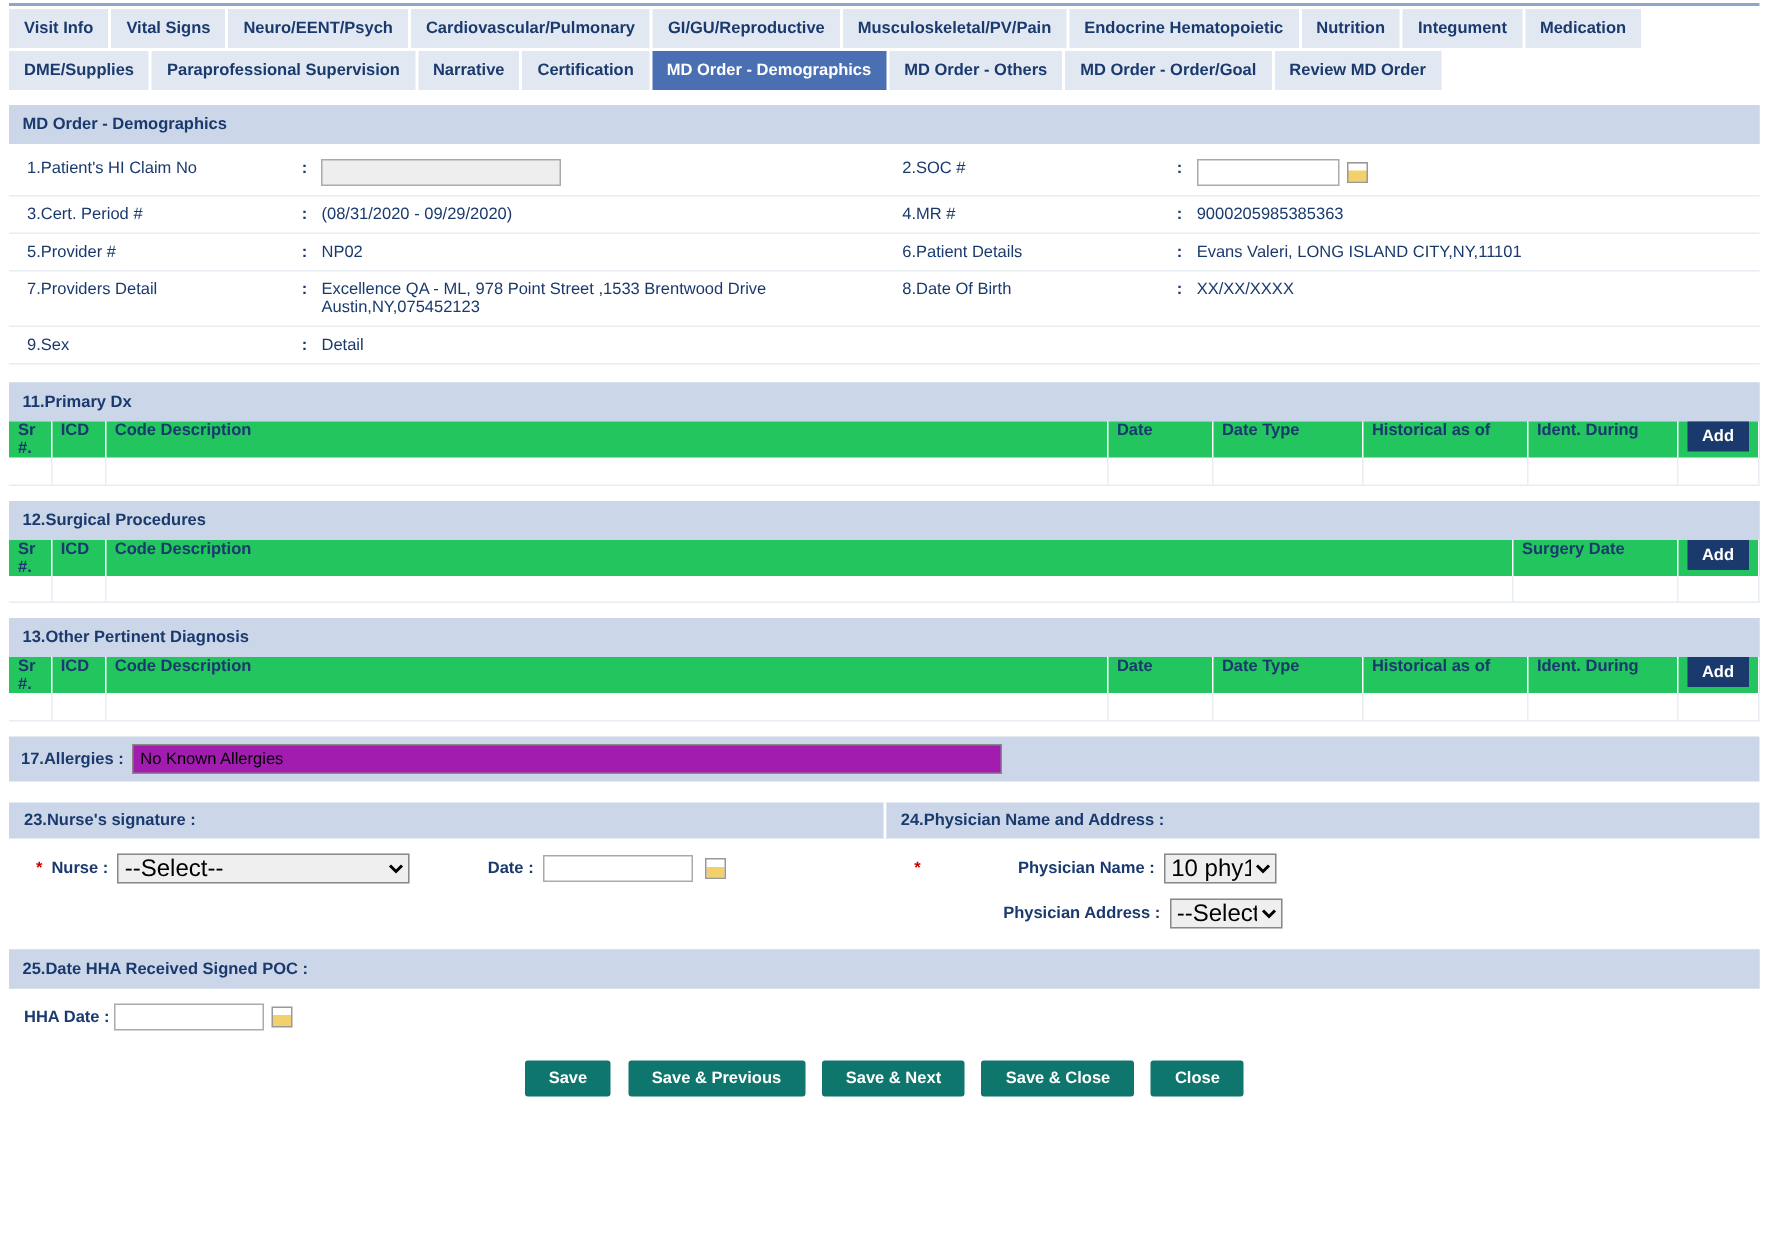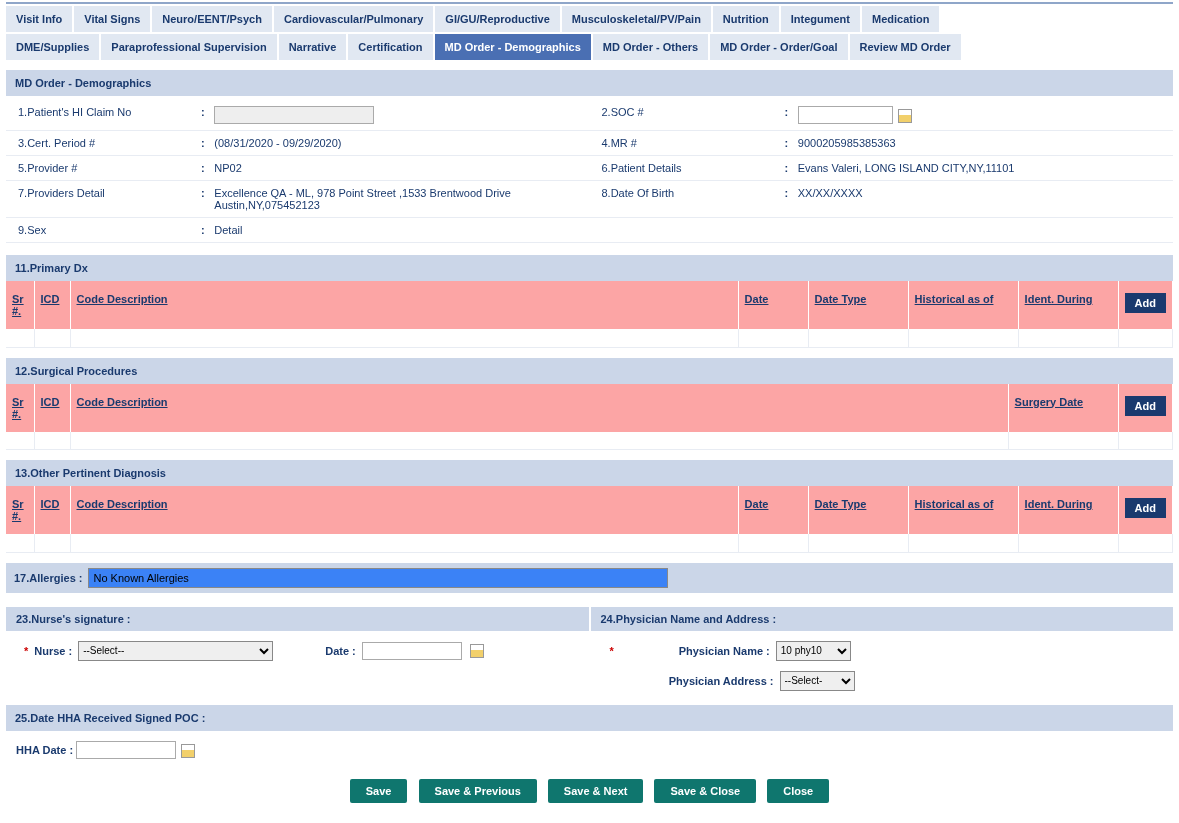--- a/index.html
+++ b/index.html
@@ -92,50 +92,49 @@
     width: 100px;
     height: 18px;
     border: 1px solid #aaa;
     background: #fff;
     font-size: 11px;
   }
   input.text-allergy {
     width: 580px;
     height: 20px;
     border: 1px solid #888;
-    background: #3b82f6;
+    background: #a21caf;
     font-size: 11px;
     padding: 0 4px;
   }
   .cal-icon {
     display: inline-block;
     width: 14px;
     height: 14px;
     vertical-align: middle;
     margin-left: 2px;
     border: 1px solid #999;
     background: linear-gradient(#fff 40%, #f2d06b 40%);
     cursor: pointer;
   }
   
   table.dx {
     width: 100%;
     border-collapse: collapse;
     margin-bottom: 10px;
   }
   table.dx th {
-    background: #fca5a5;
+    background: #22c55e;
     color: #1a3a6e;
     font-weight: bold;
     font-size: 11px;
     text-align: left;
-    padding: 12px 6px;
+    padding: 0 6px;
     border-right: 1px solid #fff;
     vertical-align: top;
-    text-decoration: underline;
   }
   table.dx td {
     padding: 6px 4px;
     border-right: 1px solid #e8ecf3;
     border-bottom: 1px solid #e8ecf3;
     height: 18px;
   }
   .add-btn {
     background: #1a3a6e;
     color: #fff;
@@ -162,21 +161,21 @@
   .sig-row.right-align-label label {
     min-width: 150px;
     text-align: right;
   }
   .sig-label {
     font-weight: bold;
     color: #1a3a6e;
   }
   .req { color: #c00; font-weight: bold; }
   select.sel {
-    font-size: 10px;
+    font-size: 16px;
     border: 1px solid #888;
     height: 20px;
   }
   select.sel-nurse { width: 195px; }
   select.sel-phy { width: 75px; }
   
   .btn-row {
     text-align: center;
     margin-top: 20px;
   }
@@ -214,20 +213,21 @@
 <div class="wrapper">
   <div class="top-rule"></div>
 
   <div class="tabs" id="tabs1">
       <div class="tab">Visit Info</div>
       <div class="tab">Vital Signs</div>
       <div class="tab">Neuro/EENT/Psych</div>
       <div class="tab">Cardiovascular/Pulmonary</div>
       <div class="tab">GI/GU/Reproductive</div>
       <div class="tab">Musculoskeletal/PV/Pain</div>
+      <div class="tab">Endocrine Hematopoietic</div>
       <div class="tab">Nutrition</div>
       <div class="tab">Integument</div>
       <div class="tab">Medication</div>
     </div>
   <div class="tabs" id="tabs2" style="margin-top:-8px;">
       <div class="tab">DME/Supplies</div>
       <div class="tab">Paraprofessional Supervision</div>
       <div class="tab">Narrative</div>
       <div class="tab">Certification</div>
       <div class="tab active">MD Order - Demographics</div>

